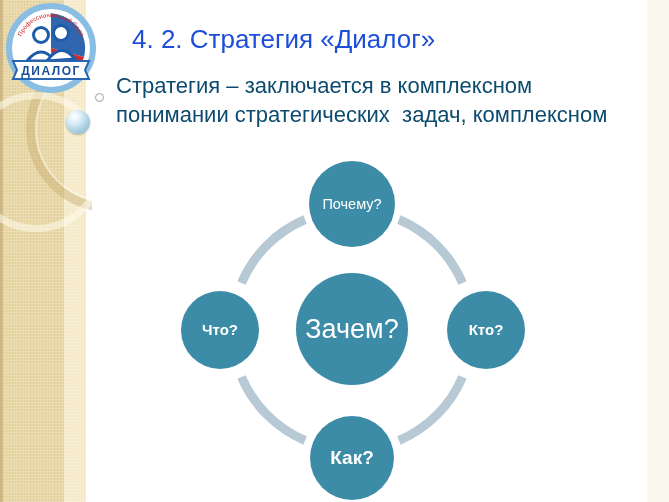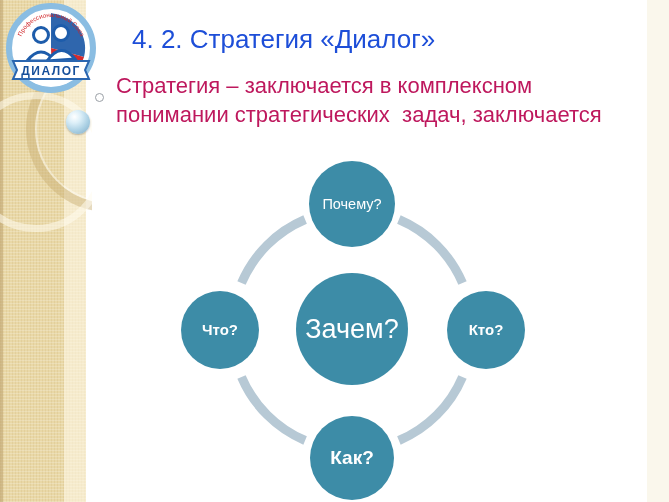--- a/index.html
+++ b/index.html
@@ -29,21 +29,21 @@
     box-shadow:0 1px 2px rgba(0,0,0,.25);
   }
   .mini-circle{position:absolute;left:95px;top:93px;width:7px;height:7px;border-radius:50%;
                border:1px solid #9aa0a6;background:#ffffff;}
   
   .right-strip{position:absolute;right:0;top:0;width:22px;height:100%;background:#faf7ec;}
   
   .logo{position:absolute;left:5px;top:3px;width:92px;height:96px;}
   
   .title{position:absolute;left:116px;top:24px;font-size:26px;color:#1d4ed8;margin-left:16px;}
-  .body-text{position:absolute;left:116px;top:71px;font-size:22px;line-height:29px;color:#be185d;}
+  .body-text{position:absolute;left:116px;top:71px;font-size:22px;line-height:29px;color:#0c4a6e;}
   .body-text div{white-space:pre;}
   
   .diagram{position:absolute;left:150px;top:148px;width:404px;height:354px;}
   .diagram text{font-family:"Liberation Sans", sans-serif;}
 </style>
 </head>
 <body>
 
 <div>
 
@@ -85,21 +85,21 @@
       <polygon points="8,58 84,58 80,67 84,76 8,76 12,67" fill="#ffffff" stroke="#2a66b0" stroke-width="2"></polygon>
       <text x="46" y="71.5" text-anchor="middle" font-size="12" font-weight="bold" fill="#164f9a" letter-spacing="1.5">ДИАЛОГ</text>
       <path d="M22 79 Q46 94 70 79" stroke="#8abde2" stroke-width="4" fill="none"></path>
     </svg>
   </div>
 
   <div class="title">4. 2. Стратегия «Диалог»</div>
 
   <div class="body-text">
     <div>Стратегия – заключается в комплексном</div>
-    <div>понимании стратегических  задач, заключается</div>
+    <div>понимании стратегических  задач, комплексном</div>
   </div>
 
   <div class="diagram">
     <svg width="404" height="354" viewBox="0 0 404 354">
       <g fill="none" stroke-width="9">
         <path d="M248.9 71.5 A120 120 0 0 1 312.5 135.1" stroke="#b7c9d5"></path>
         <path d="M312.5 228.9 A120 120 0 0 1 248.9 292.5" stroke="#b7c9d5"></path>
         <path d="M155.1 292.5 A120 120 0 0 1 91.5 228.9" stroke="#b7c9d5"></path>
         <path d="M91.5 135.1 A120 120 0 0 1 155.1 71.5" stroke="#b7c9d5"></path>
       </g>

